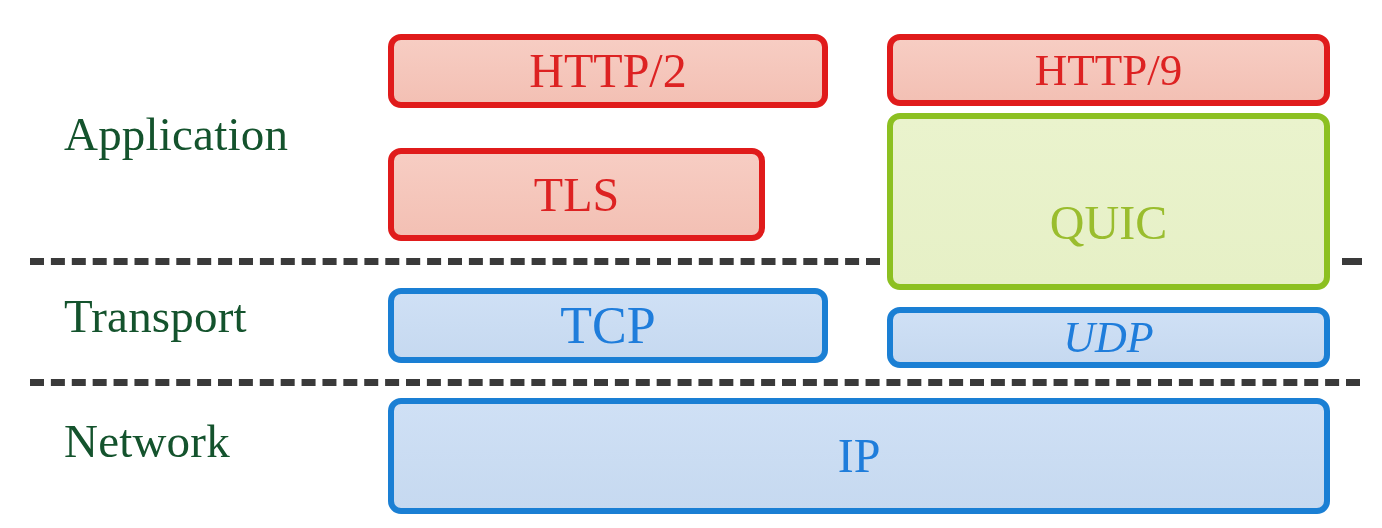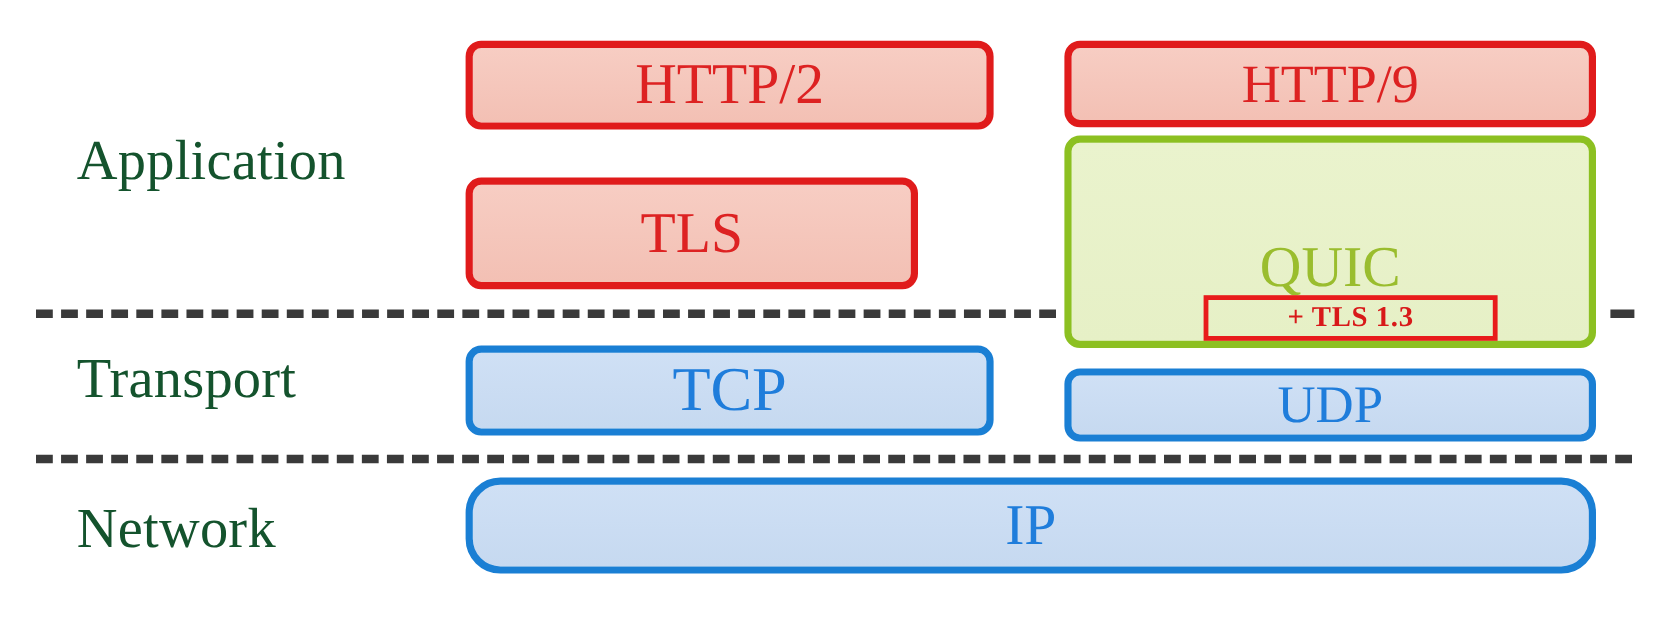--- a/index.html
+++ b/index.html
@@ -114,23 +114,23 @@
     color: #d81919;
     font-size: 24px;
     font-weight: bold;
     letter-spacing: 0.5px;
   }
 
   #box-tcp { left: 388px; top: 288px; width: 440px; height: 75px; }
   #box-tcp .box-label { font-size: 52px; }
 
   #box-udp { left: 887px; top: 307px; width: 443px; height: 61px; }
-  #box-udp .box-label { font-size: 44px; }
+  #box-udp .box-label { font-size: 44px; font-style: italic; }
 
-  #box-ip  { left: 388px; top: 398px; width: 942px; height: 80px; border-radius: 29px; }
+  #box-ip  { left: 388px; top: 398px; width: 942px; height: 116px; }
   #box-ip .box-label { font-size: 48px; }
 </style>
 </head>
 <body>
 
 <div id="stage">
 
   <div class="layer-label" id="label-application">Application</div>
   <div class="layer-label" id="label-transport">Transport</div>
   <div class="layer-label" id="label-network">Network</div>
@@ -150,23 +150,20 @@
   <div class="box blue" id="box-tcp">
     <span class="box-label">TCP</span>
   </div>
 
   <div class="box red" id="box-http3">
     <span class="box-label">HTTP/9</span>
   </div>
 
   <div class="box green" id="box-quic">
     <span class="box-label" id="quic-title">QUIC</span>
-    <div id="box-tls13">
-      <span class="box-label">+ TLS 1.3</span>
-    </div>
   </div>
 
   <div class="box blue" id="box-udp">
     <span class="box-label">UDP</span>
   </div>
 
   <div class="box blue" id="box-ip">
     <span class="box-label">IP</span>
   </div>
 

